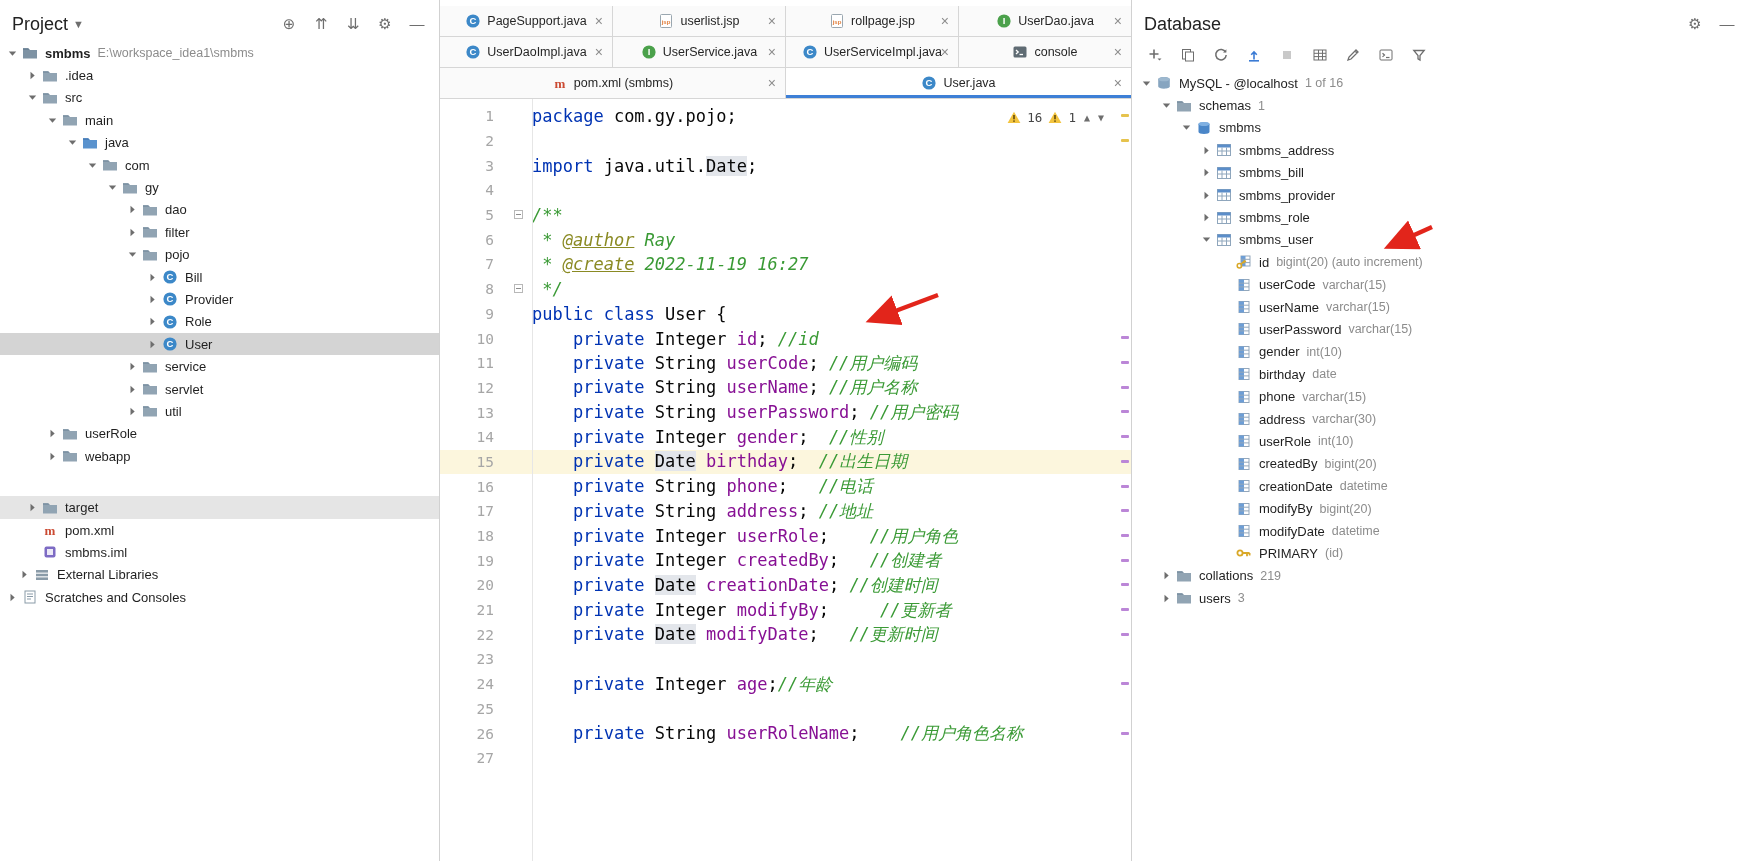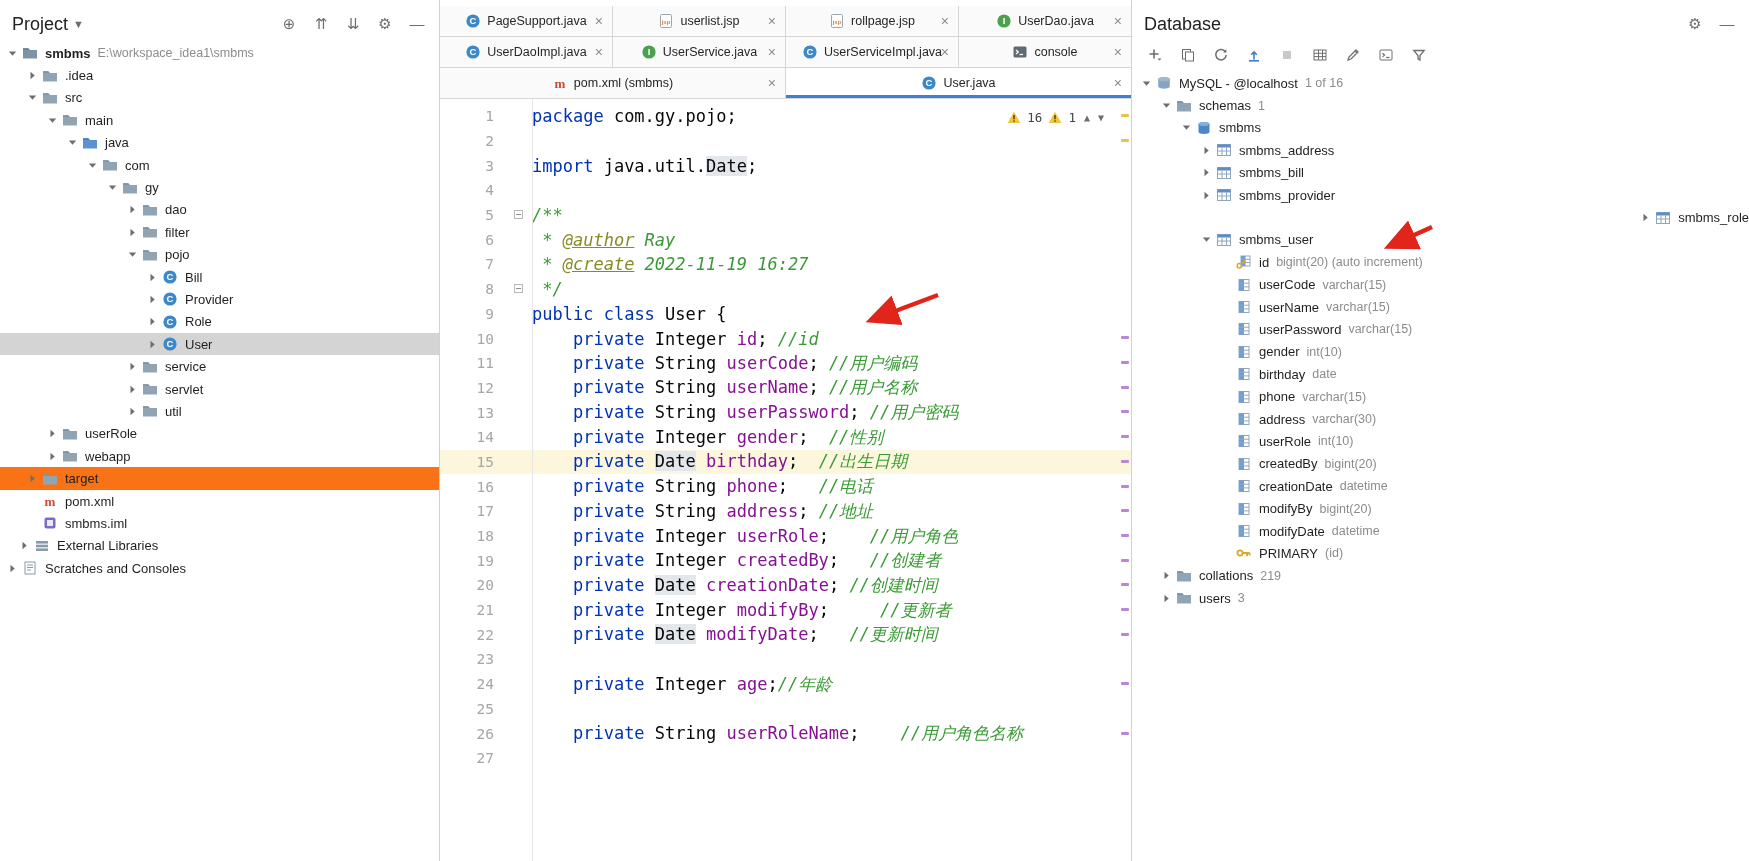--- a/index.html
+++ b/index.html
@@ -16,21 +16,21 @@
   .ph-left{display:flex;align-items:center;gap:5px;cursor:pointer;}
   .ph-title{font-size:18px;color:#222;}
   .ph-caret{color:#6e6e6e;font-size:11px;}
   .ph-icons{display:flex;gap:16px;color:#6e6e6e;font-size:15px;align-items:center;}
   .hicon{cursor:pointer;min-width:16px;text-align:center;line-height:16px;}
 
   
   .tree{padding-top:2px;}
   .tree-row{display:flex;align-items:center;height:22.4px;font-size:13px;white-space:nowrap;cursor:pointer;}
   .tree-row.selected{background:#d4d4d4;}
-  .tree-row.highlight{background:#f97316;}
+  .tree-row.highlight{background:#e5e5e5;margin-top:29px;}
   .chev{width:17px;height:16px;display:inline-flex;align-items:center;justify-content:center;flex:none;}
   .ticon{width:18px;height:16px;margin-right:6px;display:inline-flex;align-items:center;justify-content:center;flex:none;}
   .tlabel{color:#1f1f1f;}
   .tlabel.bold{font-weight:700;}
   .thint{color:#8c8c8c;margin-left:7px;font-size:12.5px;}
 
   
   #tab-rows{padding-top:6px;background:#fff;}
   .tab-row{height:31px;display:flex;border-bottom:1px solid #d6d6d6;background:#fff;}
   .tab{flex:1;position:relative;display:flex;align-items:center;justify-content:center;gap:6px;border-right:1px solid #d6d6d6;font-size:12.5px;color:#262626;background:#fafafa;cursor:pointer;}
@@ -871,21 +871,21 @@
             <svg width="16" height="16" viewBox="0 0 16 16">
               <rect x="1.5" y="2.5" width="13" height="11" fill="#fff" stroke="#8fa6bc"></rect>
               <rect x="1.5" y="2.5" width="13" height="3" fill="#5b8dc9"></rect>
               <line x1="1.5" y1="9" x2="14.5" y2="9" stroke="#8fa6bc"></line>
               <line x1="6" y1="5.5" x2="6" y2="13.5" stroke="#8fa6bc"></line>
               <line x1="10.5" y1="5.5" x2="10.5" y2="13.5" stroke="#8fa6bc"></line>
             </svg>
           </span>
           <span class="tlabel">smbms_provider</span>
         </div>
-        <div class="tree-row" style="padding-left: 66px; justify-content: flex-end;">
+        <div class="tree-row" style="padding-left: 66px;">
           <span class="chev">
             <svg width="11" height="11" viewBox="0 0 12 12">
               <path d="M3.8 2l4.6 4-4.6 4z" fill="#6e6e6e"></path>
             </svg>
           </span>
           <span class="ticon">
             <svg width="16" height="16" viewBox="0 0 16 16">
               <rect x="1.5" y="2.5" width="13" height="11" fill="#fff" stroke="#8fa6bc"></rect>
               <rect x="1.5" y="2.5" width="13" height="3" fill="#5b8dc9"></rect>
               <line x1="1.5" y1="9" x2="14.5" y2="9" stroke="#8fa6bc"></line>

